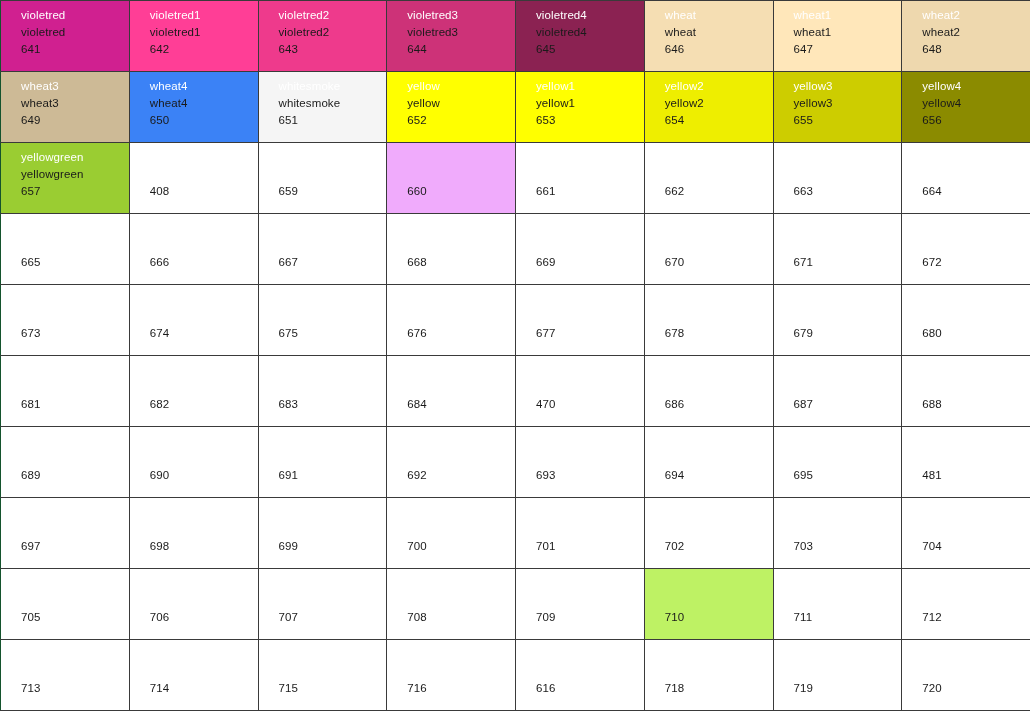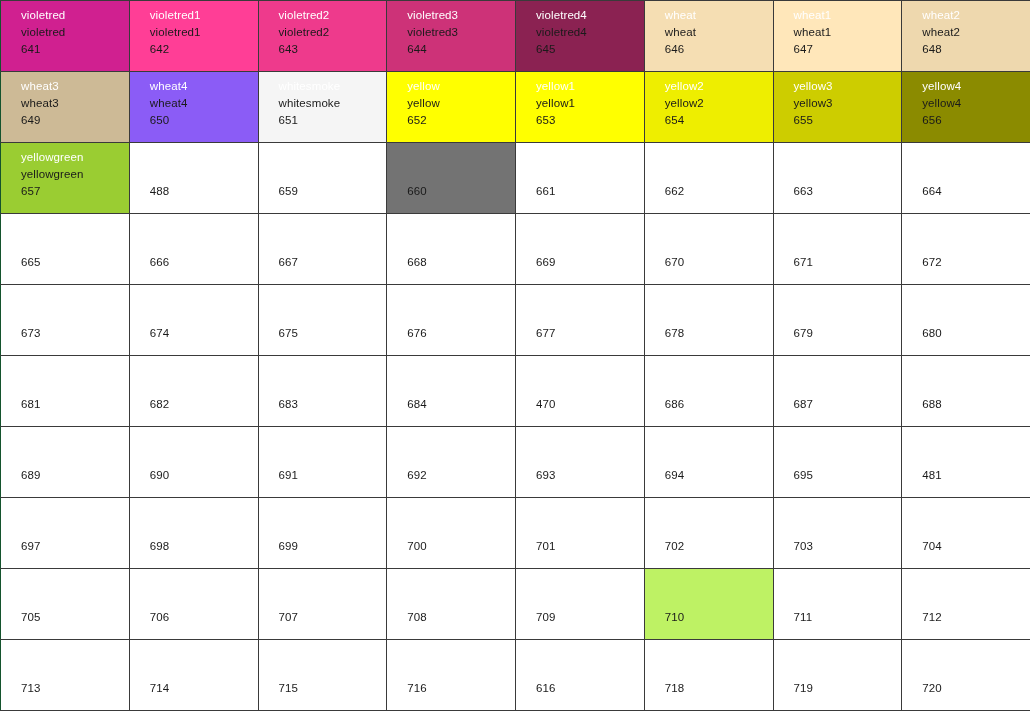--- a/index.html
+++ b/index.html
@@ -116,21 +116,21 @@
           </td>
         </tr>
         <tr>
           <td class="cell-filled" style="background:#cdba96">
             <div class="cell-inner">
               <div class="swatch-line name-light">wheat3</div>
               <div class="swatch-line name-dark">wheat3</div>
               <div class="swatch-line idx">649</div>
             </div>
           </td>
-          <td class="cell-filled" style="background:#8b5cf6">
+          <td class="cell-filled" style="background:#3b82f6">
             <div class="cell-inner">
               <div class="swatch-line name-light">wheat4</div>
               <div class="swatch-line name-dark">wheat4</div>
               <div class="swatch-line idx">650</div>
             </div>
           </td>
           <td class="cell-filled" style="background:#f5f5f5">
             <div class="cell-inner">
               <div class="swatch-line name-light">whitesmoke</div>
               <div class="swatch-line name-dark">whitesmoke</div>
@@ -176,29 +176,29 @@
         <tr>
           <td class="cell-filled" style="background:#9acd32">
             <div class="cell-inner">
               <div class="swatch-line name-light">yellowgreen</div>
               <div class="swatch-line name-dark">yellowgreen</div>
               <div class="swatch-line idx">657</div>
             </div>
           </td>
           <td class="cell-empty" style="background:#ffffff">
             <div class="cell-inner">
-              <div class="swatch-line idx">488</div>
+              <div class="swatch-line idx">408</div>
             </div>
           </td>
           <td class="cell-empty" style="background:#ffffff">
             <div class="cell-inner">
               <div class="swatch-line idx">659</div>
             </div>
           </td>
-          <td class="cell-empty" style="background:#737373">
+          <td class="cell-empty" style="background:#f0abfc">
             <div class="cell-inner">
               <div class="swatch-line idx">660</div>
             </div>
           </td>
           <td class="cell-empty" style="background:#ffffff">
             <div class="cell-inner">
               <div class="swatch-line idx">661</div>
             </div>
           </td>
           <td class="cell-empty" style="background:#ffffff">

